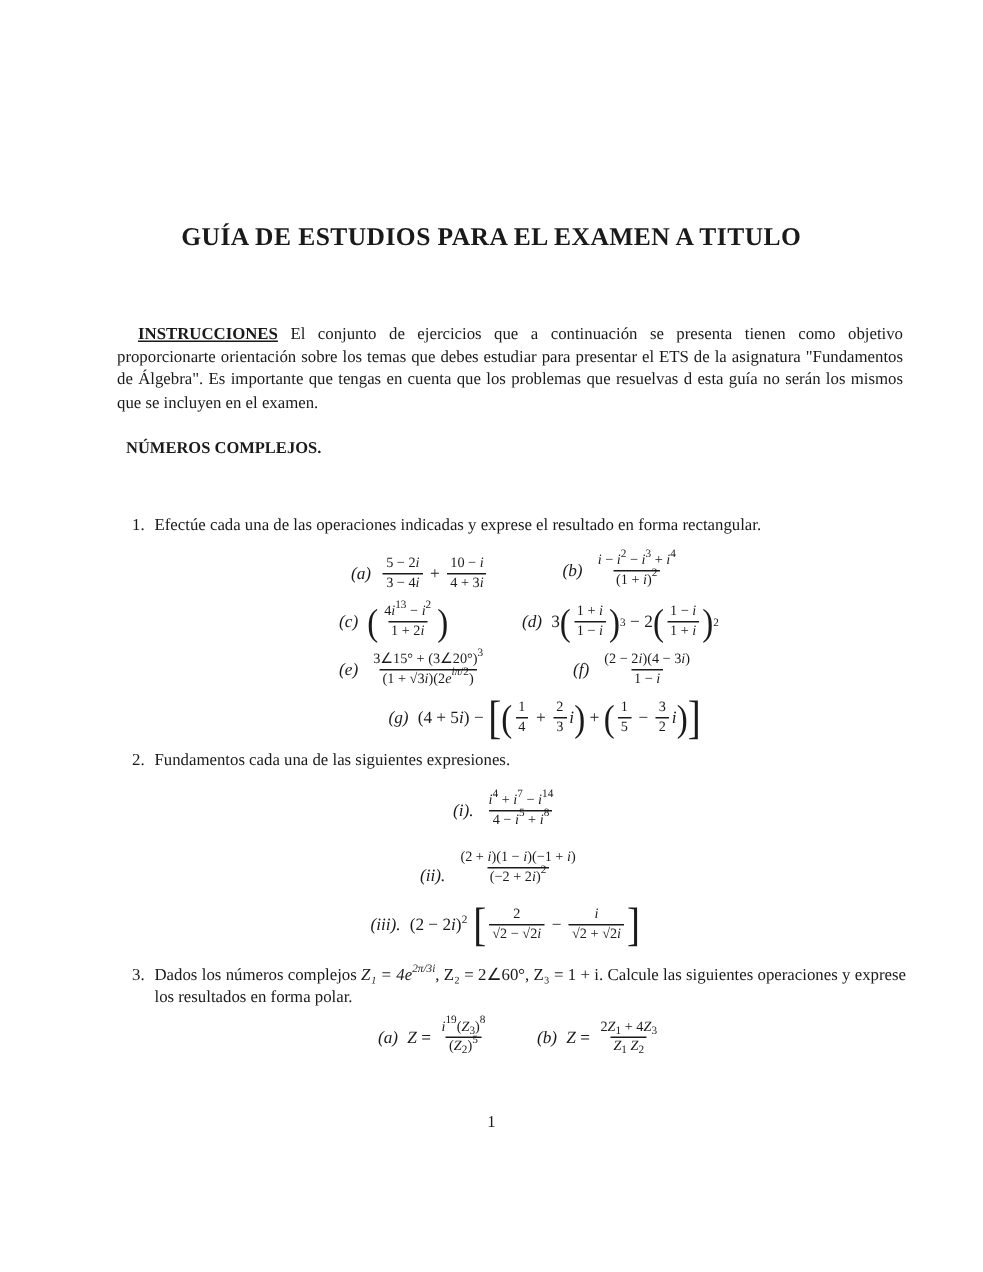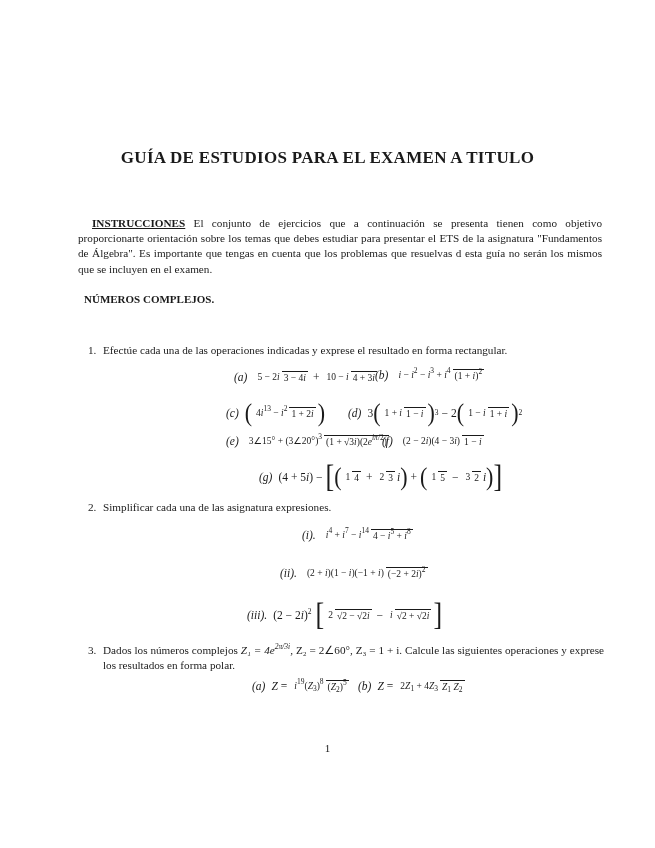--- a/index.html
+++ b/index.html
@@ -15,21 +15,21 @@
   .para b { font-weight: bold; text-decoration: underline; }
   .para .indent { display: inline-block; width: 14px; }
   .section { position: absolute; left: 84px; top: 293px; font-family: "Liberation Serif", serif;
              font-weight: bold; font-size: 11px; }
   .item { position: absolute; left: 88px; width: 516px; font-family: "Liberation Serif", serif;
           font-size: 11.2px; line-height: 15px; }
   .item .num { position: absolute; left: 0; }
   .item .txt { margin-left: 15px; display: block; text-align: justify; }
   .math { position: absolute; font-family: "Liberation Serif", serif; font-size: 11.5px;
           white-space: nowrap; display: flex; align-items: center; }
-  .frac { display: inline-flex; flex-direction: row; align-items: center; vertical-align: middle;
+  .frac { display: inline-flex; flex-direction: column; align-items: center; vertical-align: middle;
           margin: 0 2px; }
   .frac .n { padding: 0 2px 1px; line-height: 12px; }
   .frac .d { border-top: 0.8px solid #1a1a1a; padding: 1px 2px 0; line-height: 12px; }
   .small .frac .n, .small .frac .d { font-size: 9.5px; line-height: 10px; }
   .lbl { font-style: italic; margin-right: 6px; }
   .paren { font-size: 22px; line-height: 20px; transform: scaleY(1.15); display: inline-block; }
   .br { font-size: 26px; line-height: 20px; display: inline-block; transform: scaleY(1.2); }
   sup { font-size: 7.5px; vertical-align: 5px; line-height: 0; }
   sub { font-size: 7.5px; vertical-align: -2px; line-height: 0; }
   .op { margin: 0 3px; }
@@ -153,21 +153,21 @@
         <span class="n">3</span>
         <span class="d">2</span>
       </span>
       <i>i</i>
     <span class="paren">)</span>
       <span class="br">]</span>
   </div>
 
   <div class="item" style="top:500px;">
     <span class="num">2.</span>
-    <span class="txt">Simplificar cada una de las asignatura expresiones.</span>
+    <span class="txt">Fundamentos cada una de las siguientes expresiones.</span>
   </div>
 
   <div class="math small" style="left:302px; top:529px;">
     <span class="lbl">(i).</span>
     <span class="frac">
         <span class="n"><i>i</i><sup>4</sup> + <i>i</i><sup>7</sup> − <i>i</i><sup>14</sup></span>
         <span class="d">4 − <i>i</i><sup>5</sup> + <i>i</i><sup>8</sup></span>
       </span>
   </div>
 

